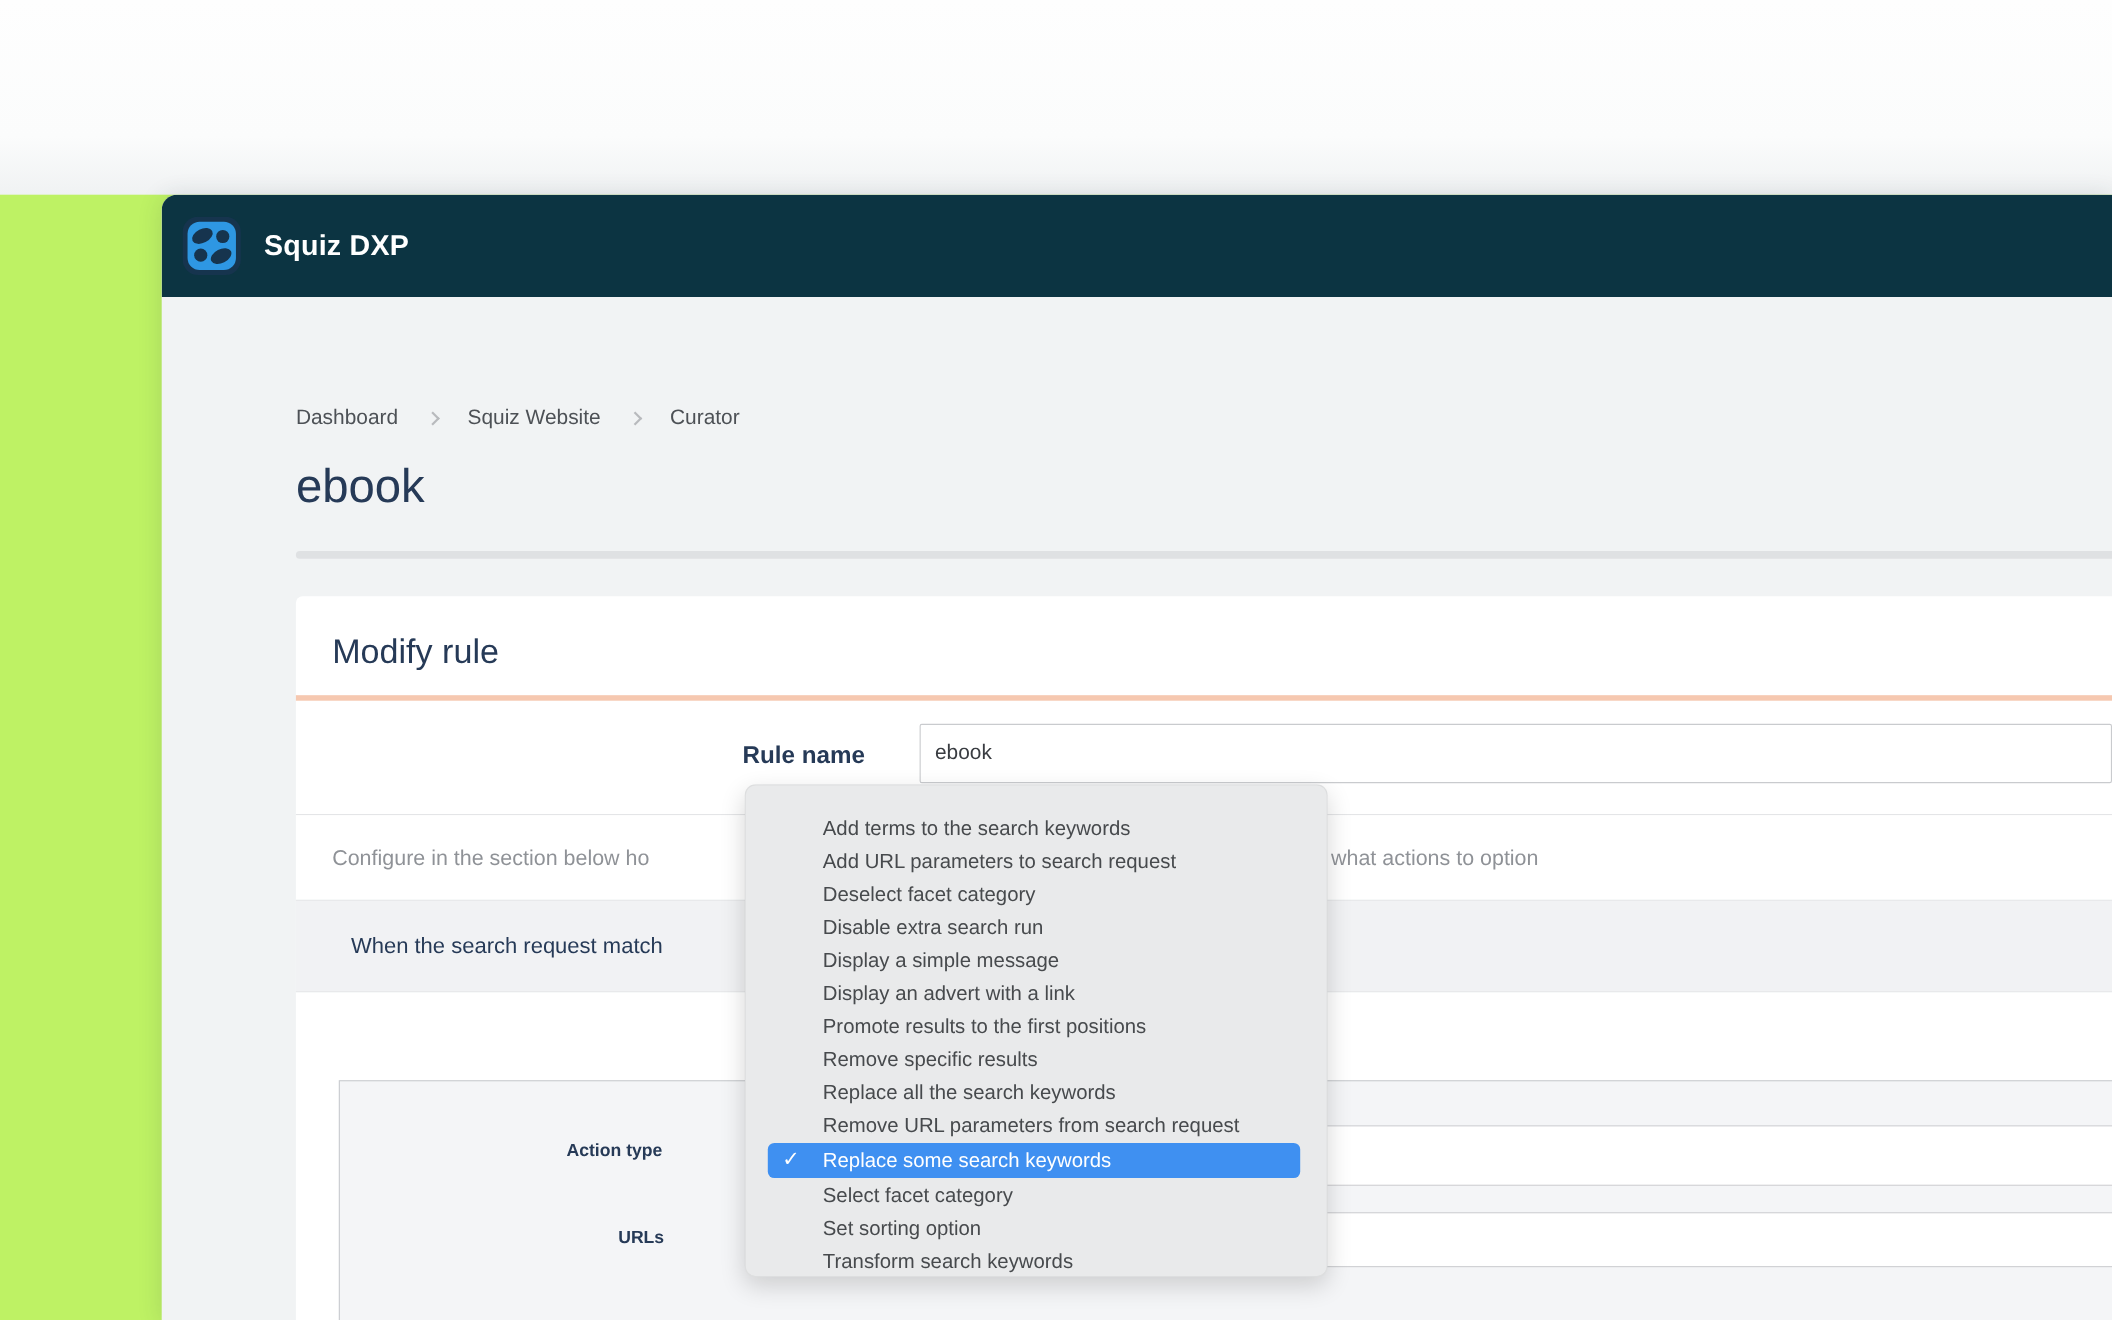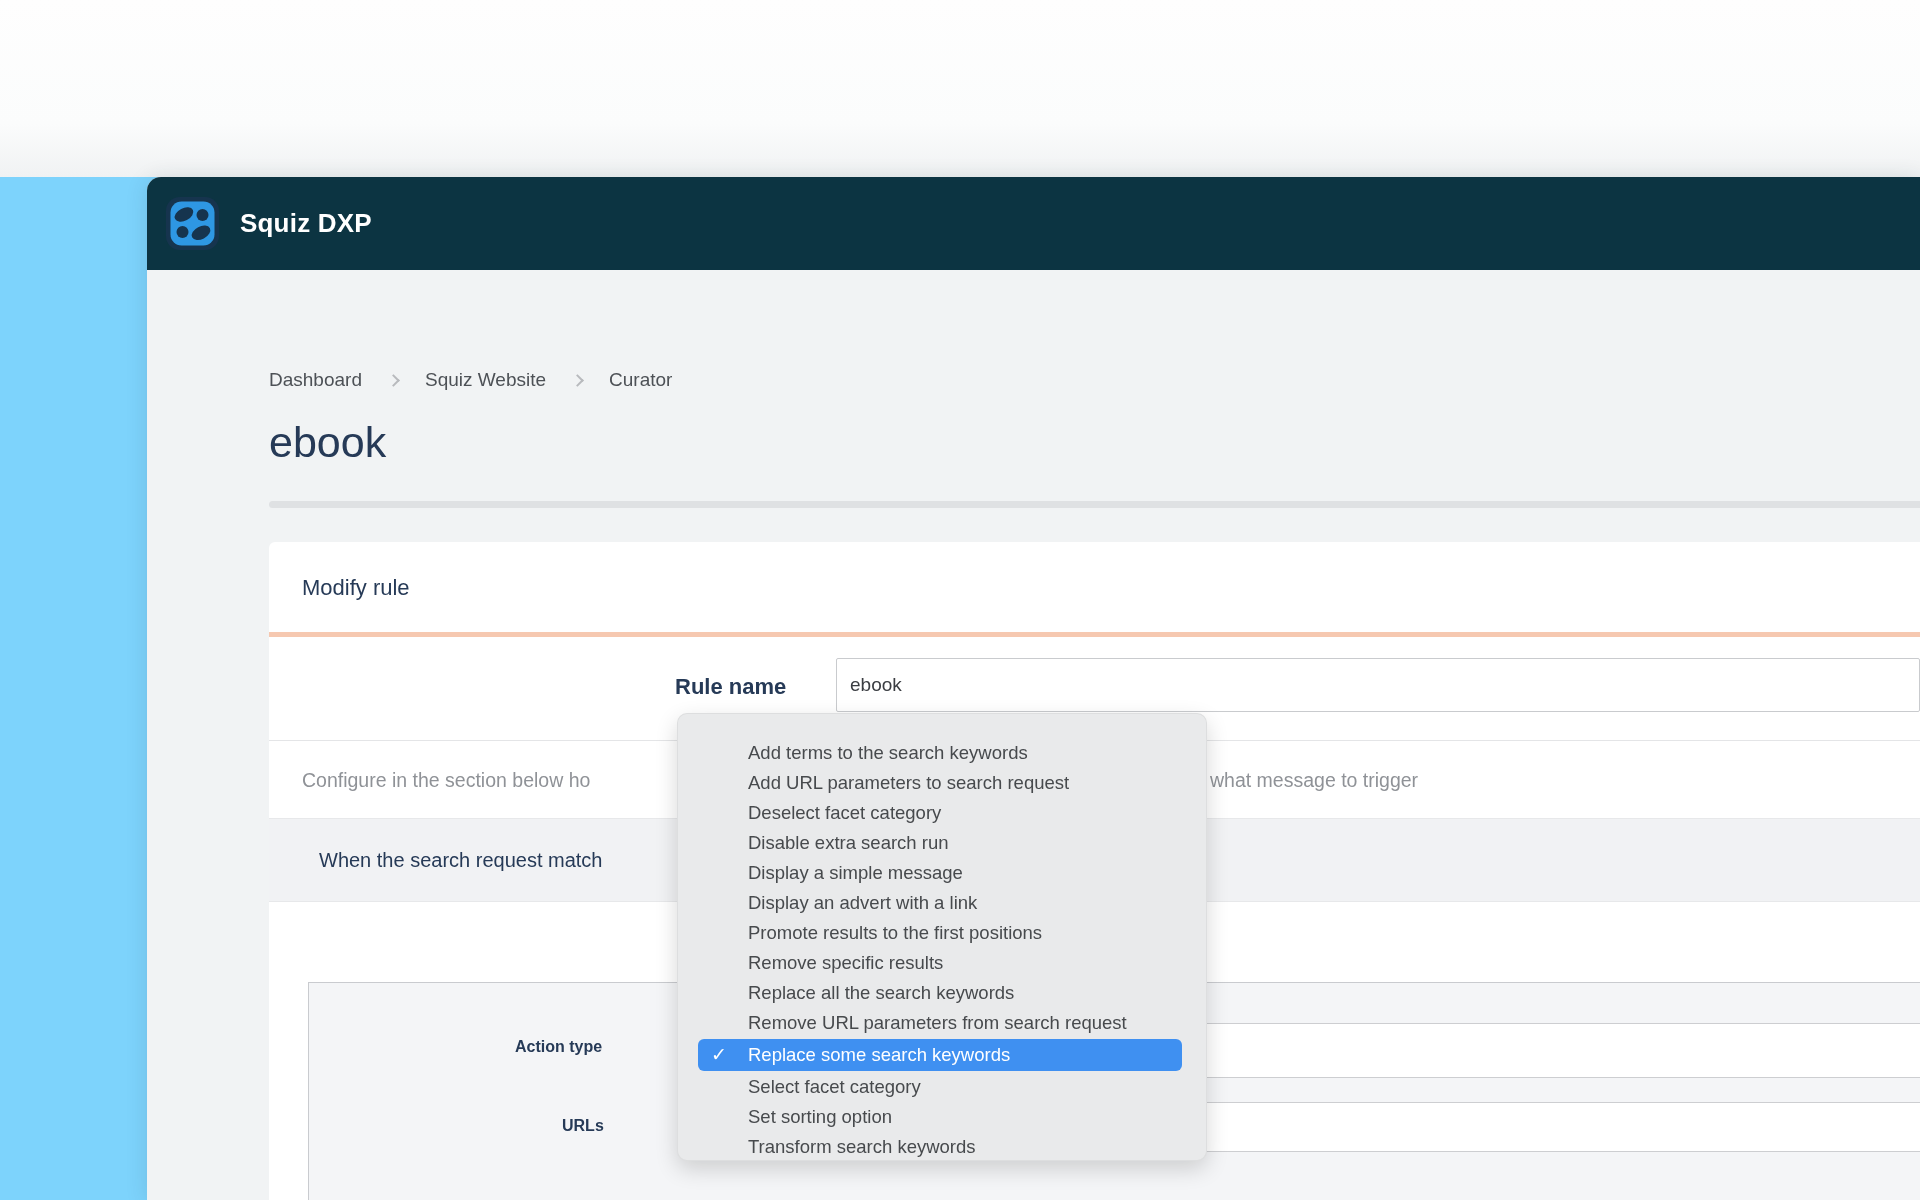--- a/index.html
+++ b/index.html
@@ -1,38 +1,38 @@
 <!DOCTYPE html>
 <html><head>
 <meta charset="utf-8">
 <style>
   * { margin:0; padding:0; box-sizing:border-box; }
   html,body { width:1920px; height:1200px; font-family:"Liberation Sans","DejaVu Sans",sans-serif; }
-  .page { position:relative; width:1920px; height:1200px; background:#7dd3fc; overflow:hidden; }
+  .page { position:relative; width:1920px; height:1200px; background:#bef264; overflow:hidden; }
   .top-band { position:absolute; left:0; top:0; width:1920px; height:177px;
               background:linear-gradient(180deg,#fefefe 0%,#fbfcfc 70%,#f0f2f3 100%); }
   .window { position:absolute; left:147px; top:177px; right:0; bottom:0;
             background:#f1f3f4; border-radius:14px 0 0 0; overflow:hidden;
             box-shadow:0 2px 22px rgba(35,55,65,.14); }
   .header { position:absolute; left:0; top:0; right:0; height:93px; background:#0c3442; }
   .logo { position:absolute; left:19px; top:20px; width:53px; height:53px; }
   .app-title { position:absolute; left:93px; top:0; height:93px; display:flex; align-items:center;
                color:#ffffff; font-size:26px; font-weight:600; letter-spacing:.2px; }
 
   .breadcrumb { position:absolute; left:269px; top:366px; height:28px; display:flex; align-items:center;
                 gap:27px; font-size:19px; color:#4d5156; z-index:2; }
   .crumb { white-space:nowrap; }
   .chev { width:9px; height:9px; border-top:2.5px solid #b8babd; border-right:2.5px solid #b8babd;
           transform:rotate(45deg); display:inline-block; margin-top:1px; }
 
   .page-title { position:absolute; left:269px; top:418px; font-size:43px; font-weight:500; color:#263a57; z-index:2; }
   .title-divider { position:absolute; left:269px; right:0; top:501px; height:7px; background:#dfe1e3; border-radius:4px 0 0 4px; z-index:2; }
 
   .card { position:absolute; left:269px; top:542px; right:0; bottom:0; background:#ffffff; border-radius:6px 0 0 0; z-index:1; }
-  .card-heading { position:absolute; left:33px; top:33px; font-size:22px; font-weight:500; color:#263a57; }
+  .card-heading { position:absolute; left:33px; top:33px; font-size:31px; font-weight:500; color:#263a57; }
   .peach-bar { position:absolute; left:0; right:0; top:90px; height:5px; background:#f6c8b0; }
 
   .rule-label { position:absolute; left:406px; top:132px; font-size:22px; font-weight:700; color:#263a57; }
   .rule-input { position:absolute; left:567px; top:116px; right:0; height:54px; background:#fff;
                 border:1px solid #c9cbce; border-radius:2px; font-size:19px; color:#3a3d42; padding-left:13px;
                 font-family:inherit; outline:none; }
   .row-divider { position:absolute; left:0; right:0; top:198px; height:1px; background:#e4e5e7; }
 
   .hint { position:absolute; top:227px; font-size:19.5px; color:#8f9297; white-space:nowrap; }
   .hint-left { left:33px; }
@@ -97,21 +97,21 @@
   <section class="card">
     <div class="card-heading">Modify rule</div>
     <div class="peach-bar"></div>
 
     <label class="rule-label">Rule name</label>
     <input class="rule-input" type="text" value="ebook" style="">
 
     <div class="row-divider"></div>
 
     <div class="hint hint-left">Configure in the section below ho</div>
-    <div class="hint hint-right">what message to trigger</div>
+    <div class="hint hint-right">what actions to option</div>
 
     <div class="when-strip">
       <span class="when-text">When the search request match</span>
     </div>
 
     <div class="panel">
       <div class="field field-action"></div>
       <div class="field field-urls"></div>
       <div class="panel-label label-action">Action type</div>
       <div class="panel-label label-urls">URLs</div>

